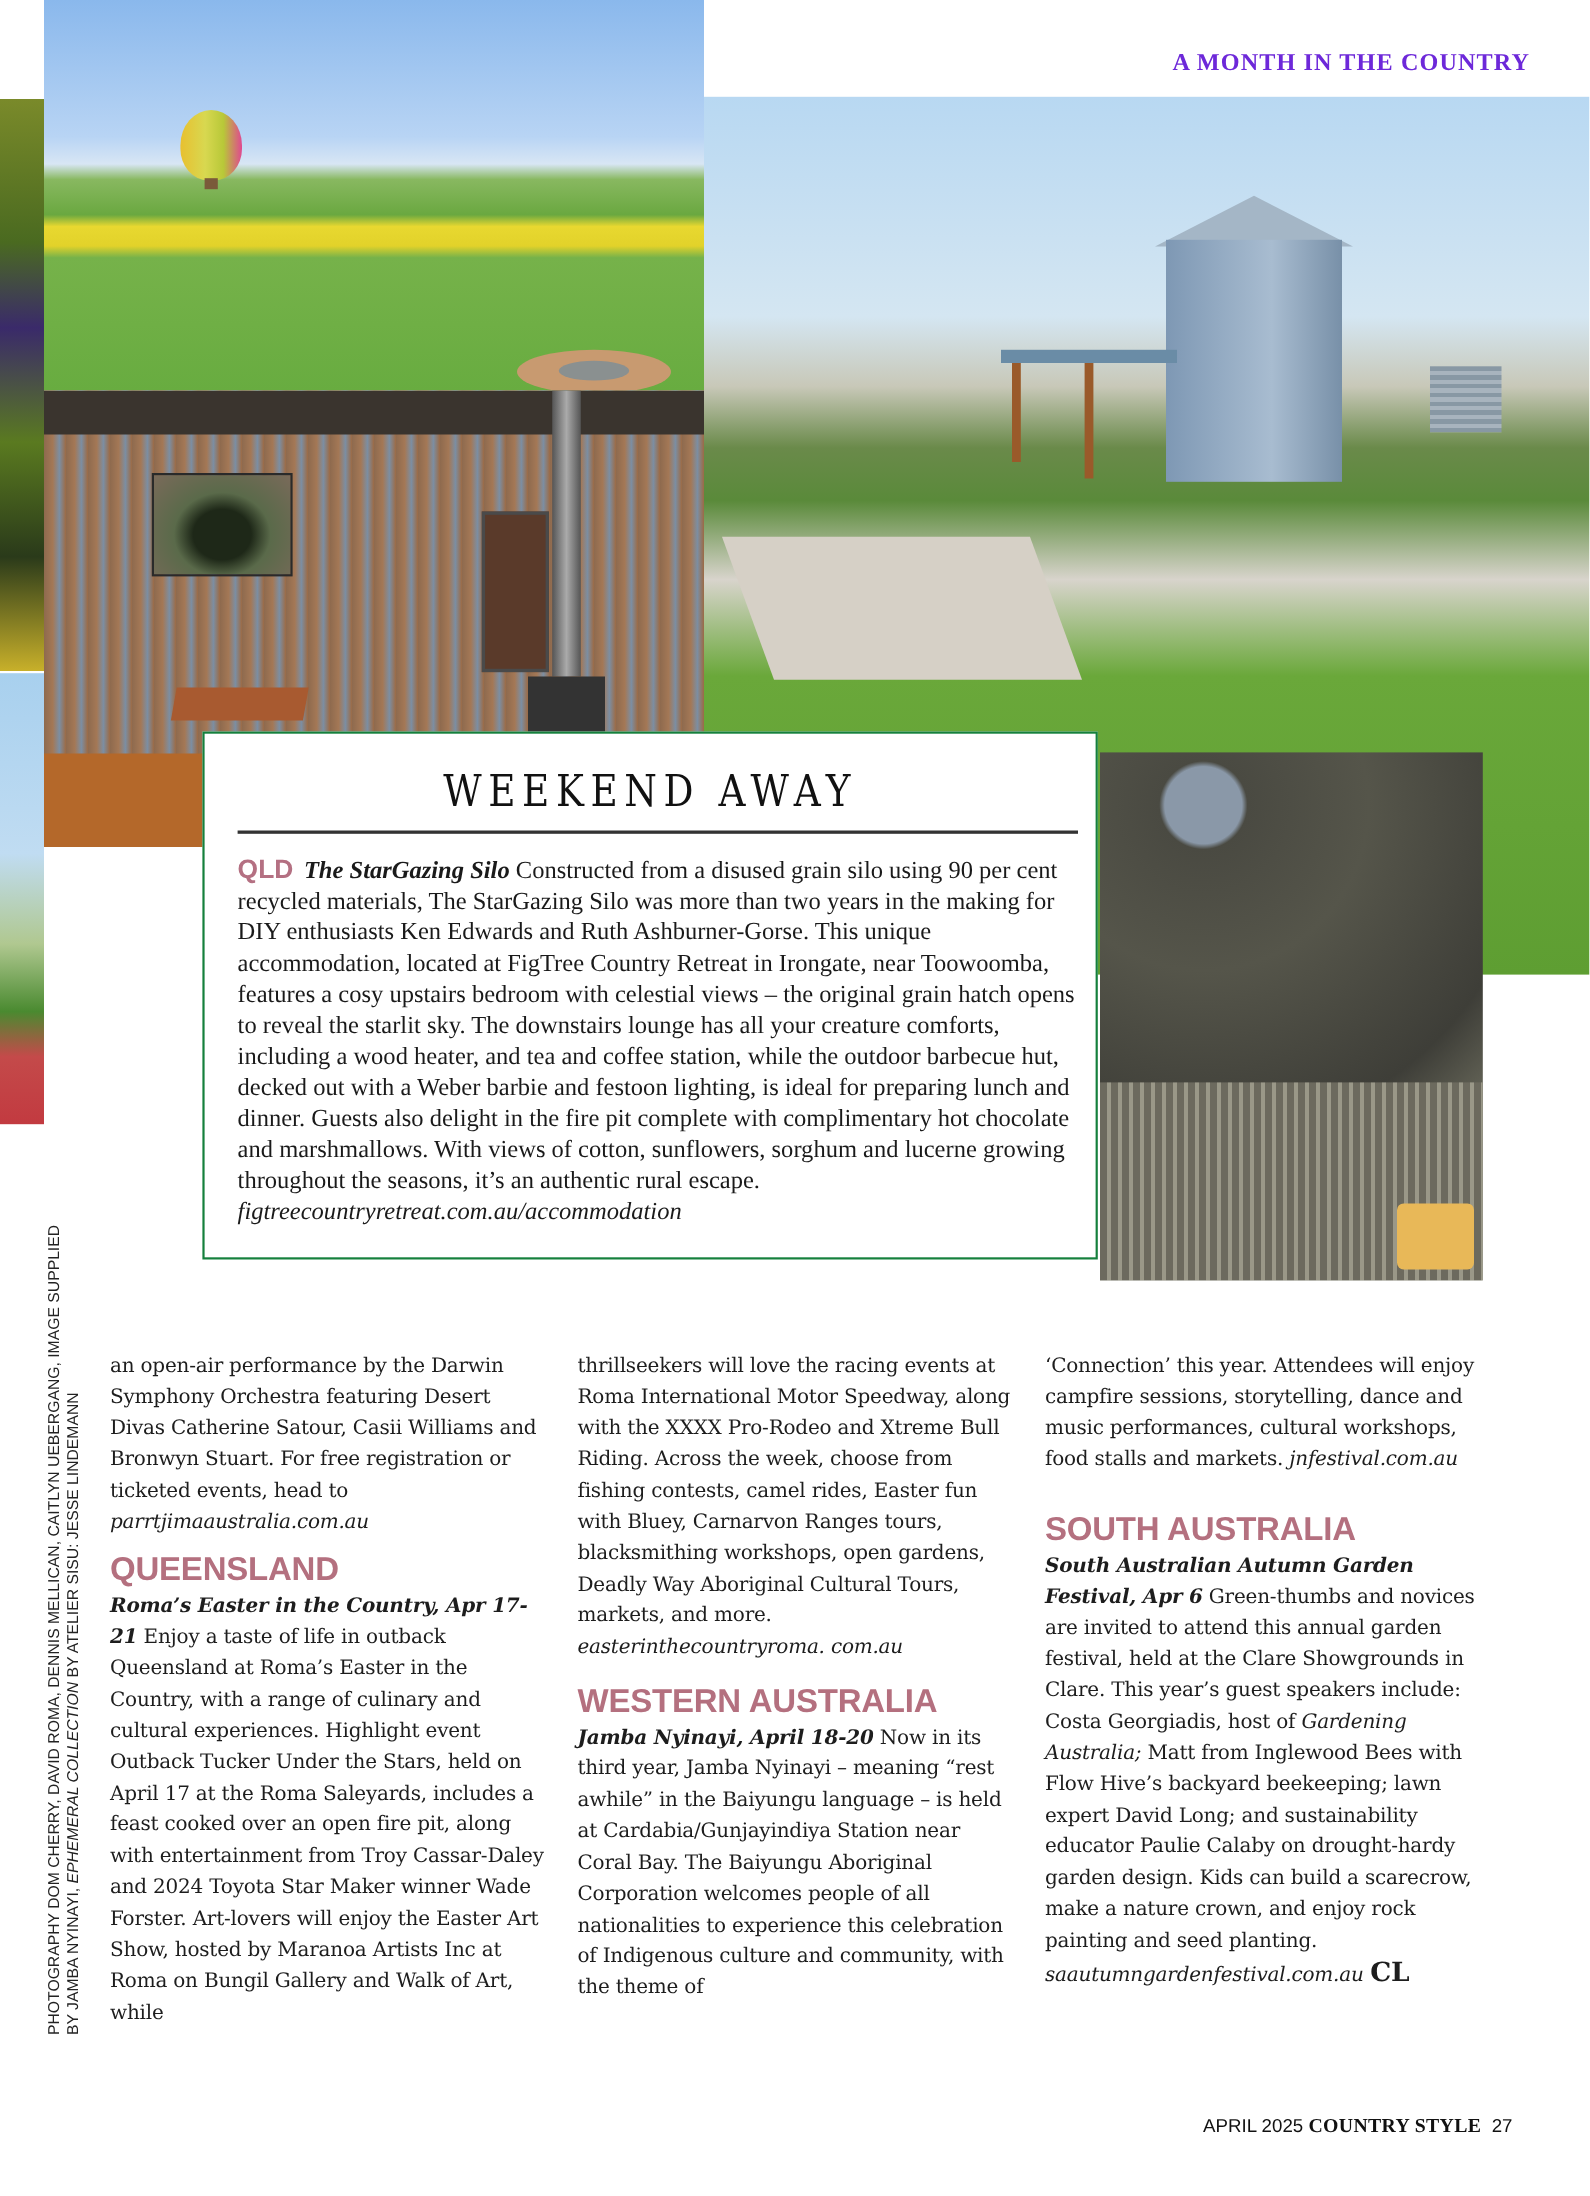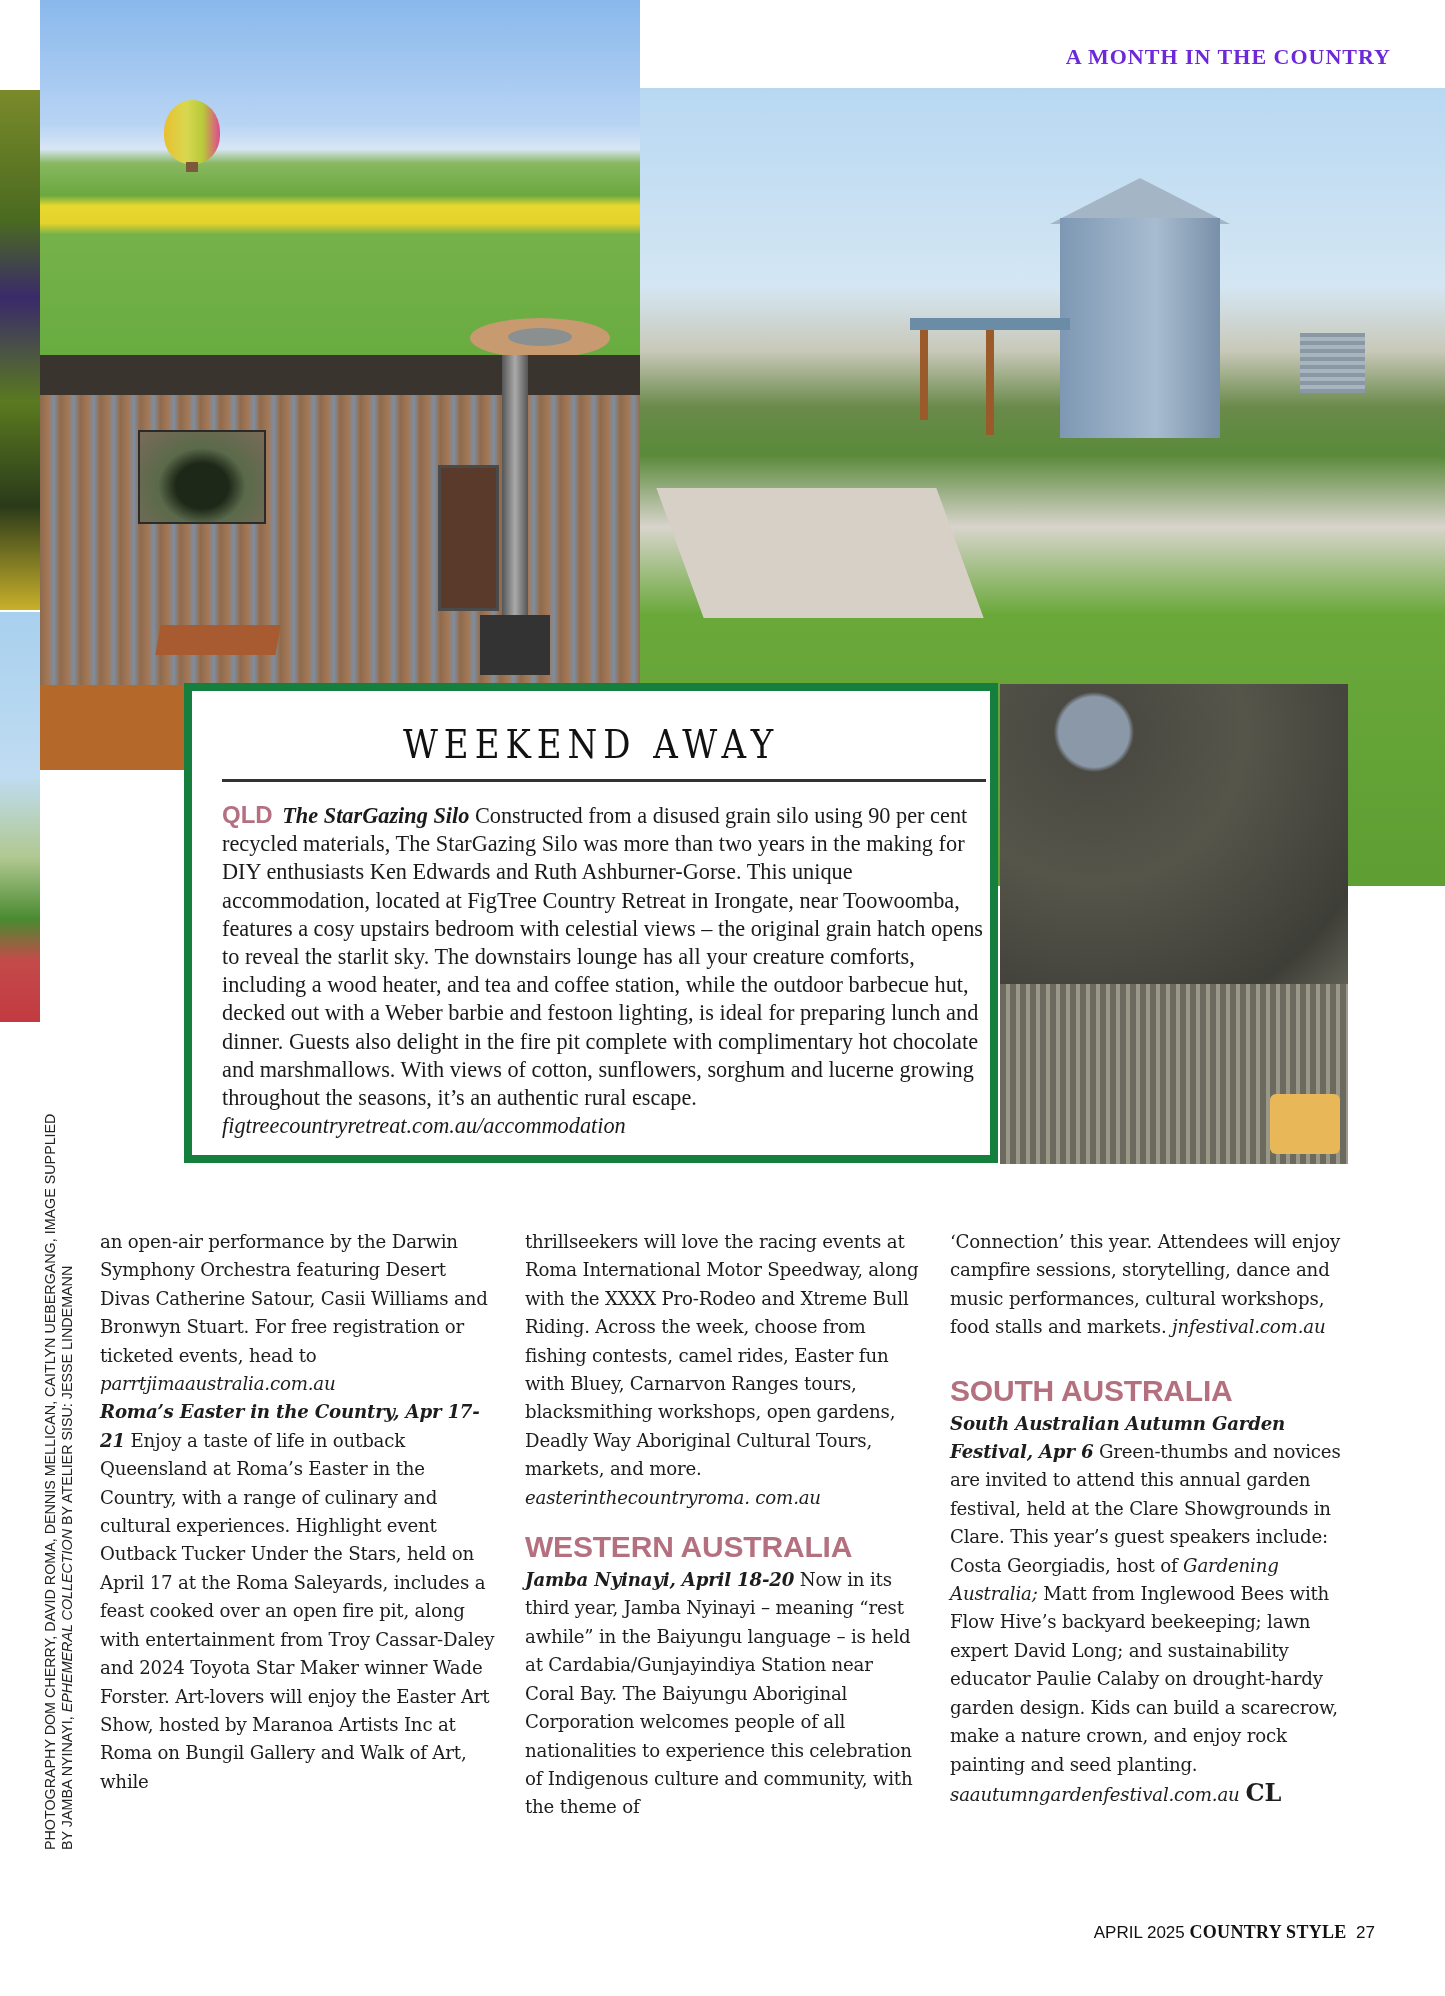--- a/index.html
+++ b/index.html
@@ -43,21 +43,21 @@
   .silo .post2 { position: absolute; left: 346px; top: 242px; width: 8px; height: 105px; background: #9a5a2a; }
   .silo .tank { position: absolute; left: 660px; top: 245px; width: 65px; height: 60px; background: repeating-linear-gradient(180deg, #8898a4 0 4px, #a8b4be 4px 8px); }
   .silo .gravel { position: absolute; left: 40px; top: 400px; width: 280px; height: 130px; background: #d6d0c6; transform: skewX(20deg); }
 
   .dome { left: 1000px; top: 684px; width: 348px; height: 480px;
     background: radial-gradient(circle at 27% 10%, #8a98a8 0 7%, #4a4a42 8%, #55554a 30%, #3e3e38 60%, #6a6a5c 75%, #8a8a7a 100%); }
   .dome .wall { position: absolute; left: 0; top: 300px; width: 348px; height: 180px; background: repeating-linear-gradient(90deg, #6c6a5e 0 6px, #9a9888 6px 10px); }
   .dome .cushion { position: absolute; left: 270px; top: 410px; width: 70px; height: 60px; background: #e8b858; border-radius: 6px; }
 
   
-  .wa-box { position: absolute; left: 184px; top: 683px; width: 814px; height: 480px; background: #ffffff; border: 8px solid #15803d; box-sizing: border-box; }
+  .wa-box { position: absolute; left: 184px; top: 665px; width: 814px; height: 480px; background: #ffffff; border: 2px solid #15803d; box-sizing: border-box; }
   .wa-title { position: absolute; left: 0; top: 30px; width: 100%; text-align: center; font-family: "DejaVu Serif", serif; font-size: 40px; letter-spacing: 7px; font-weight: normal; color: #111; transform: scaleX(0.85); }
   .wa-rule { position: absolute; left: 30px; top: 88px; width: 764px; height: 3px; background: #333; }
   .wa-body { position: absolute; left: 30px; top: 110px; width: 770px; font-family: "Liberation Serif", serif; font-size: 22.3px; line-height: 28.2px; color: #1a1a1a; }
   .wa-tag { font-family: "Liberation Sans", sans-serif; font-weight: bold; color: #b47082; font-size: 24px; margin-right: 4px; }
   .wa-name { font-style: italic; font-weight: bold; text-align: right; }
   .wa-url { font-style: italic; }
 
   
   .credit { position: absolute; left: 42px; top: 1850px; width: 800px; transform-origin: 0 0; transform: rotate(-90deg); font-family: "Liberation Sans", sans-serif; font-size: 14.3px; line-height: 17px; color: #222; white-space: nowrap; }
   .credit .c-em { font-style: italic; }
@@ -126,20 +126,21 @@
   </div>
 </div>
 
 <div class="credit">
   <div><span>PHOTOGRAPHY </span><span>DOM CHERRY, DAVID ROMA, DENNIS MELLICAN, CAITLYN UEBERGANG, IMAGE SUPPLIED</span></div>
   <div><span>BY JAMBA NYINAYI, </span><span class="c-em">EPHEMERAL COLLECTION</span><span> BY ATELIER SISU: JESSE LINDEMANN</span></div>
 </div>
 
 <div class="col col1">
   <p><span>an open-air performance by the Darwin Symphony Orchestra featuring Desert Divas Catherine Satour, Casii Williams and Bronwyn Stuart. For free registration or ticketed events, head to </span><span class="url">parrtjimaaustralia.com.au</span></p>
+  <div class="head">QUEENSLAND</div>
   <p><span class="ev">Roma’s Easter in the Country, Apr 17-21</span><span> Enjoy a taste of life in outback Queensland at Roma’s Easter in the Country, with a range of culinary and cultural experiences. Highlight event Outback Tucker Under the Stars, held on April 17 at the Roma Saleyards, includes a feast cooked over an open fire pit, along with entertainment from Troy Cassar-Daley and 2024 Toyota Star Maker winner Wade Forster. Art-lovers will enjoy the Easter Art Show, hosted by Maranoa Artists Inc at Roma on Bungil Gallery and Walk  of Art, while</span></p>
 </div>
 
 <div class="col col2">
   <p><span>thrillseekers will love the racing events at Roma International Motor Speedway, along with the XXXX Pro-Rodeo and Xtreme Bull Riding. Across the week, choose from fishing contests, camel rides, Easter fun with Bluey, Carnarvon Ranges tours, blacksmithing workshops, open gardens, Deadly Way Aboriginal Cultural Tours, markets, and more. </span><span class="url">easterinthecountryroma. com.au</span></p>
   <div class="head" style="margin-top:18px">WESTERN AUSTRALIA</div>
   <p><span class="ev">Jamba Nyinayi, April 18-20</span><span> Now in its third year, Jamba Nyinayi – meaning “rest awhile” in the Baiyungu language – is held at Cardabia/Gunjayindiya Station near Coral Bay. The Baiyungu Aboriginal Corporation welcomes people of all nationalities to experience this celebration of Indigenous culture and community, with the theme of</span></p>
 </div>
 
 <div class="col col3">

